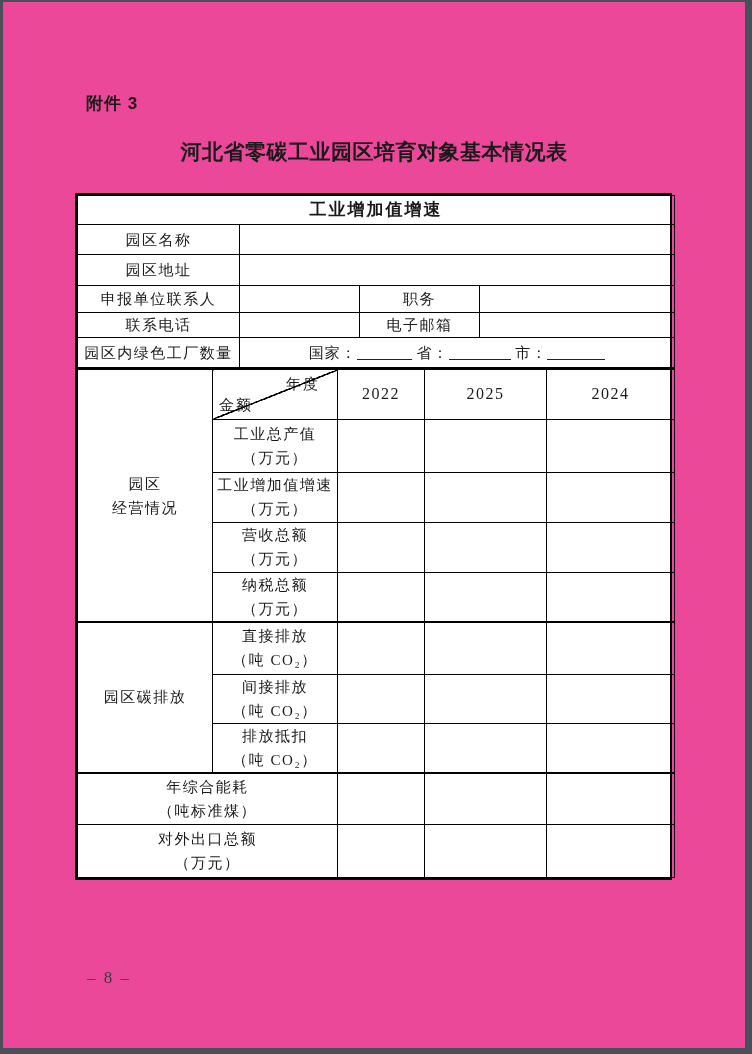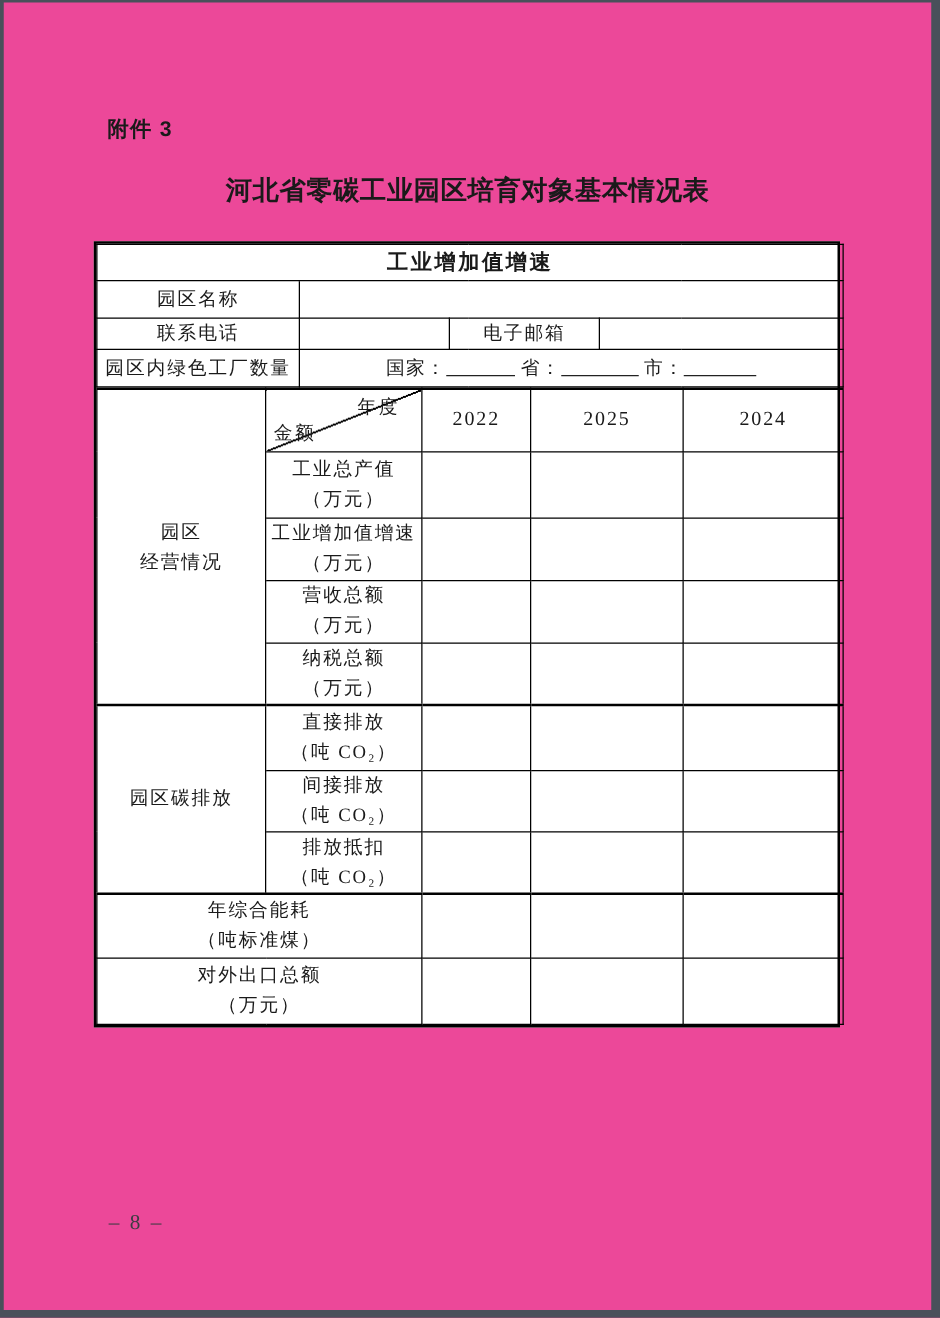--- a/index.html
+++ b/index.html
@@ -57,20 +57,30 @@
             <col style="width:65px">
             <col style="width:130px">
         </colgroup>
         <tbody>
             <tr class="thead" style="height:29px">
           <td colspan="6">工业增加值增速</td>
         </tr>
         <tr style="height:30px">
           <td>园区名称</td>
           <td colspan="5"></td>
+        </tr>
+        <tr style="height:31px">
+          <td>园区地址</td>
+          <td colspan="5"></td>
+        </tr>
+        <tr style="height:27px">
+          <td>申报单位联系人</td>
+          <td></td>
+          <td colspan="2">职务</td>
+          <td colspan="2"></td>
         </tr>
         <tr style="height:25px">
           <td>联系电话</td>
           <td></td>
           <td colspan="2">电子邮箱</td>
           <td colspan="2"></td>
         </tr>
         <tr style="height:30px">
           <td>园区内绿色工厂数量</td>
           <td colspan="5" class="gf-label">

